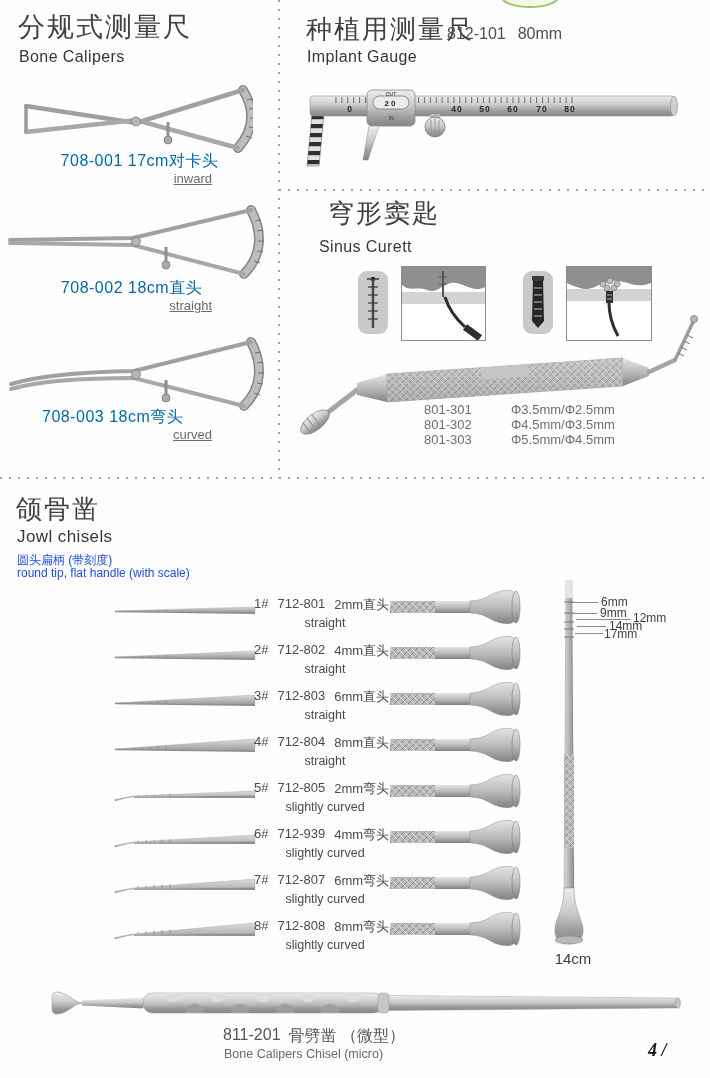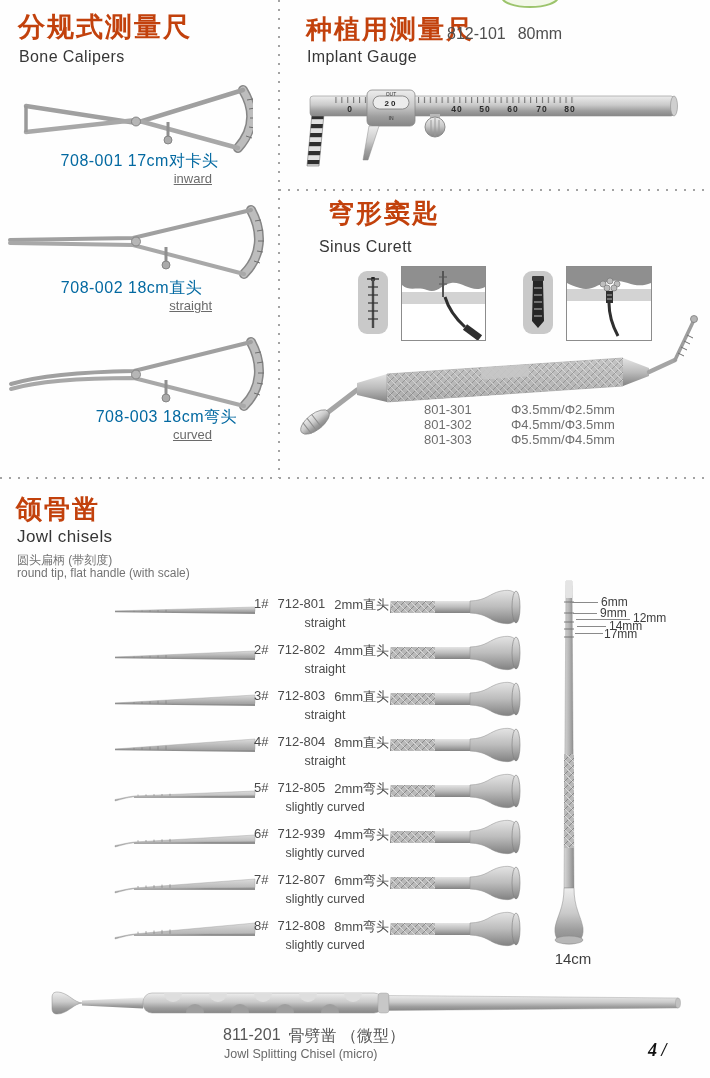--- a/index.html
+++ b/index.html
@@ -1,25 +1,25 @@
 <!DOCTYPE html>
 <html><head>
 <meta charset="utf-8">
 <style>
   html,body{margin:0;padding:0;background:#fff;}
   .page{position:relative;width:710px;height:1078px;background:#fefefe;overflow:hidden;
         font-family:"Liberation Sans","DejaVu Sans",sans-serif;color:#2a2a2a;}
   .abs{position:absolute;}
   .vdot{position:absolute;width:2px;background-image:repeating-linear-gradient(to bottom,#a3a3a3 0 2px,transparent 2px 9px);}
   .hdot{position:absolute;height:2px;background-image:repeating-linear-gradient(to right,#a3a3a3 0 2px,transparent 2px 9px);}
-  .title-zh{font-size:27px;font-weight:700;letter-spacing:2px;color:#c2410c;line-height:30px;}
+  .title-zh{font-size:27px;font-weight:400;letter-spacing:2px;color:#404040;line-height:30px;}
   .title-en{font-size:16px;color:#363636;letter-spacing:.4px;}
   .code-label{font-size:16px;color:#0369a1;letter-spacing:.5px;}
   .spec-en{font-size:13px;color:#6b6b6b;text-decoration:underline;}
-  .small-note{font-size:12px;color:#737373;}
+  .small-note{font-size:12px;color:#1d4ed8;}
   .sinus-code-row{display:flex;gap:33px;font-size:13px;color:#6e6e6e;line-height:15px;}
   .sinus-code-row .c{width:54px;}
   .chisel-row{position:absolute;left:0;width:710px;height:46px;}
   .chisel-row .blade{position:absolute;left:112px;top:10px;width:145px;height:22px;}
   .chisel-row .ctext{position:absolute;left:254px;top:8px;width:142px;}
   .chisel-row .l1{display:flex;gap:9px;font-size:13px;color:#4a4a4a;white-space:nowrap;}
   .chisel-row .l2{margin-top:2px;text-align:center;font-size:12.5px;color:#4a4a4a;}
   .chisel-row .handle{position:absolute;left:390px;top:0;width:132px;height:38px;}
   .scale-line{position:absolute;height:1px;background:#8a8a8a;}
   .scale-label{position:absolute;font-size:12px;color:#3d3d3d;}
@@ -128,21 +128,21 @@
       <path d="M5,57 C32,49 76,46 128,46 L238,74" stroke="#a8a8a8" stroke-width="4" fill="none" stroke-linecap="round"></path>
       <line x1="249" y1="21" x2="255" y2="20" stroke="#6f6f6f" stroke-width="1"></line>
       <line x1="251" y1="31" x2="257" y2="30" stroke="#6f6f6f" stroke-width="1"></line>
       <line x1="252" y1="41" x2="258" y2="41" stroke="#6f6f6f" stroke-width="1"></line>
       <line x1="251" y1="51" x2="257" y2="52" stroke="#6f6f6f" stroke-width="1"></line>
       <line x1="248" y1="61" x2="254" y2="63" stroke="#6f6f6f" stroke-width="1"></line>
       <line x1="160" y1="48" x2="160" y2="62" stroke="#8f8f8f" stroke-width="3"></line>
       <circle cx="160" cy="66" r="4" fill="#ababab" stroke="#777" stroke-width="0.8"></circle>
       <circle cx="130" cy="42.5" r="4.5" fill="#b6b6b6" stroke="#777" stroke-width="0.8"></circle>
     </svg>
-    <div class="abs code-label" style="left:42px;top:407px;width:195px;text-align:right">
+    <div class="abs code-label" style="left:42px;top:407px;width:195px;text-align:left">
       <span>708-003</span>&nbsp;<span>18cm弯头</span>
     </div>
     <div class="abs spec-en" style="left:95px;top:427px;width:117px;text-align:right">curved</div>
   </div>
 
   <div>
     <div class="abs title-zh" style="left:306px;top:14px;font-size:26px">种植用测量尺</div>
     <div class="abs" style="left:447px;top:25px;font-size:16px;color:#4f4f4f;display:flex;gap:12px">
       <span>812-101</span>
       <span>80mm</span>
@@ -523,17 +523,17 @@
           <circle cx="282" cy="33" r="9" fill="#9e9e9e"></circle>
       </g>
       <rect x="330" y="13" width="11" height="20" rx="3" fill="#c7c7c7" stroke="#979797" stroke-width="0.4"></rect>
       <polygon points="341,15.5 630,18 630,28 341,30.5" fill="url(#gMV)" stroke="#979797" stroke-width="0.4"></polygon>
       <ellipse cx="630" cy="23" rx="2.5" ry="5" fill="#c2c2c2" stroke="#979797" stroke-width="0.4"></ellipse>
     </svg>
     <div class="abs" style="left:223px;top:1026px;font-size:16px;color:#565656;display:flex;gap:8px">
       <span>811-201</span>
       <span>骨劈凿 （微型）</span>
     </div>
-    <div class="abs" style="left:224px;top:1047px;font-size:12.5px;color:#6a6a6a">Jowl Splitting Chisel (micro)</div>
+    <div class="abs" style="left:224px;top:1047px;font-size:12.5px;color:#6a6a6a">Bone Calipers Chisel (micro)</div>
   </div>
 
   <div class="footer-page" style="left:648px;top:1040px">4 /</div>
 </div>
 
 </body></html>

